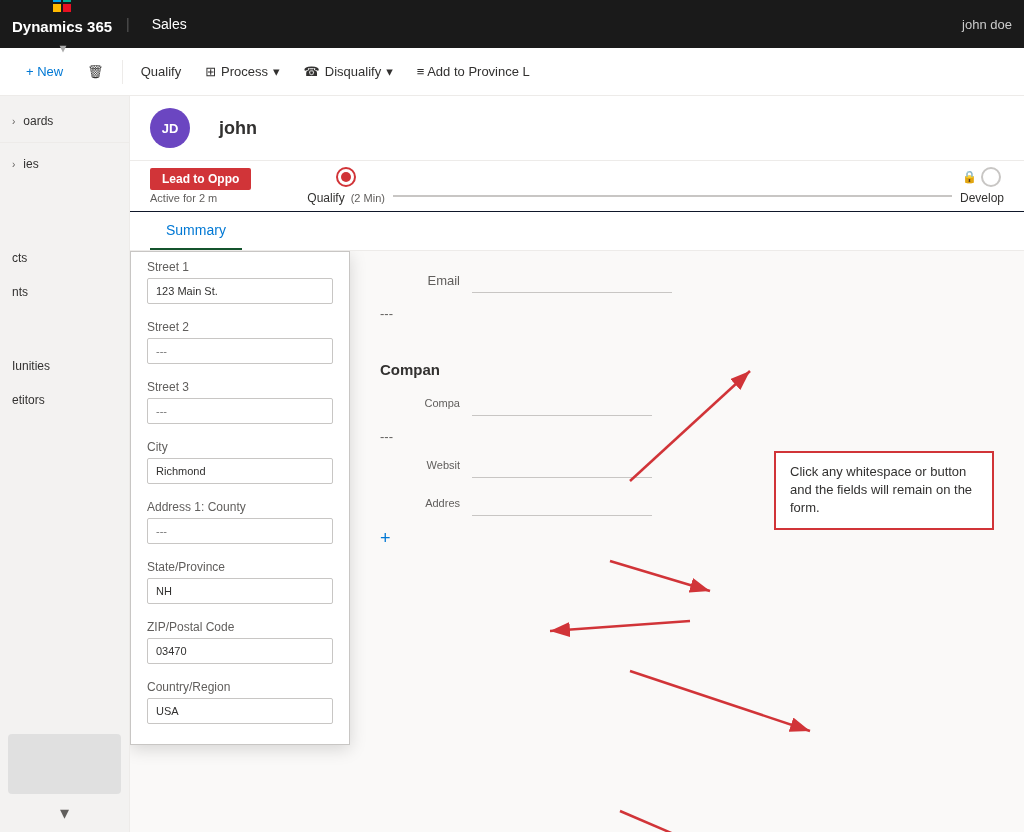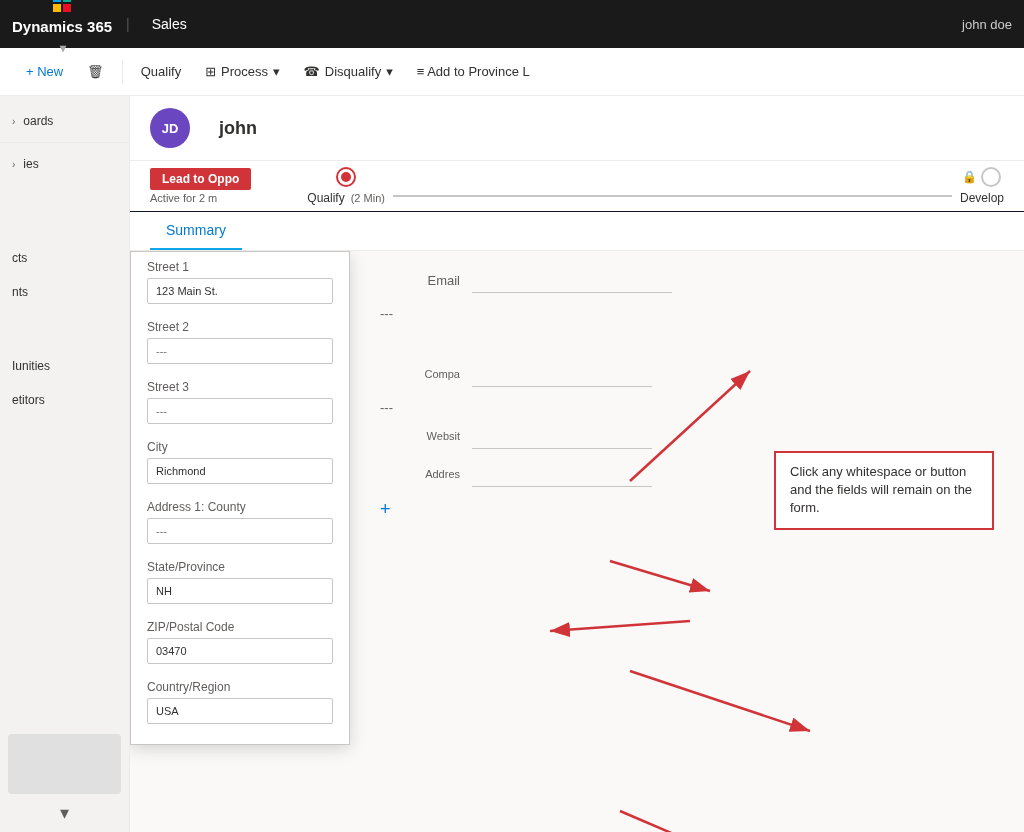--- a/index.html
+++ b/index.html
@@ -192,21 +192,21 @@
     }
     .tab {
       padding: 10px 16px;
       font-size: 14px;
       color: #605e5c;
       cursor: pointer;
       border-bottom: 2px solid transparent;
     }
     .tab.active {
       color: #0078d4;
-      border-bottom: 2px solid #0ea5e9;
+      border-bottom: 2px solid #14532d;
       font-weight: 500;
     }
 
     
     .form-content {
       flex: 1;
       overflow-y: auto;
       padding: 16px 20px;
       background: #faf9f8;
       position: relative;
@@ -480,20 +480,23 @@
       <div style="margin-left:230px;">
         <div class="form-row">
           <span class="form-label">Email</span>
           <span class="form-value dash" style="border-bottom:1px solid #c8c6c4; width:200px; display:inline-block; height:26px;"></span>
         </div>
         <div style="margin-top:8px;">
           <span style="color:#605e5c;font-size:13px;">---</span>
         </div>
 
         <div style="margin-top:40px;">
+          <div class="form-section-title">
+            <span>Compan</span>
+          </div>
           <div class="form-row">
             <span class="form-label" style="font-size:11px;color:#605e5c;">
               <span>Compa</span>
             </span>
             <span class="form-value dash" style="border-bottom:1px solid #c8c6c4; width:180px; display:inline-block; height:26px;"></span>
           </div>
           <div style="margin-top:8px;">
             <span style="color:#605e5c;font-size:13px;">---</span>
           </div>
           <div class="form-row" style="margin-top:8px;">

